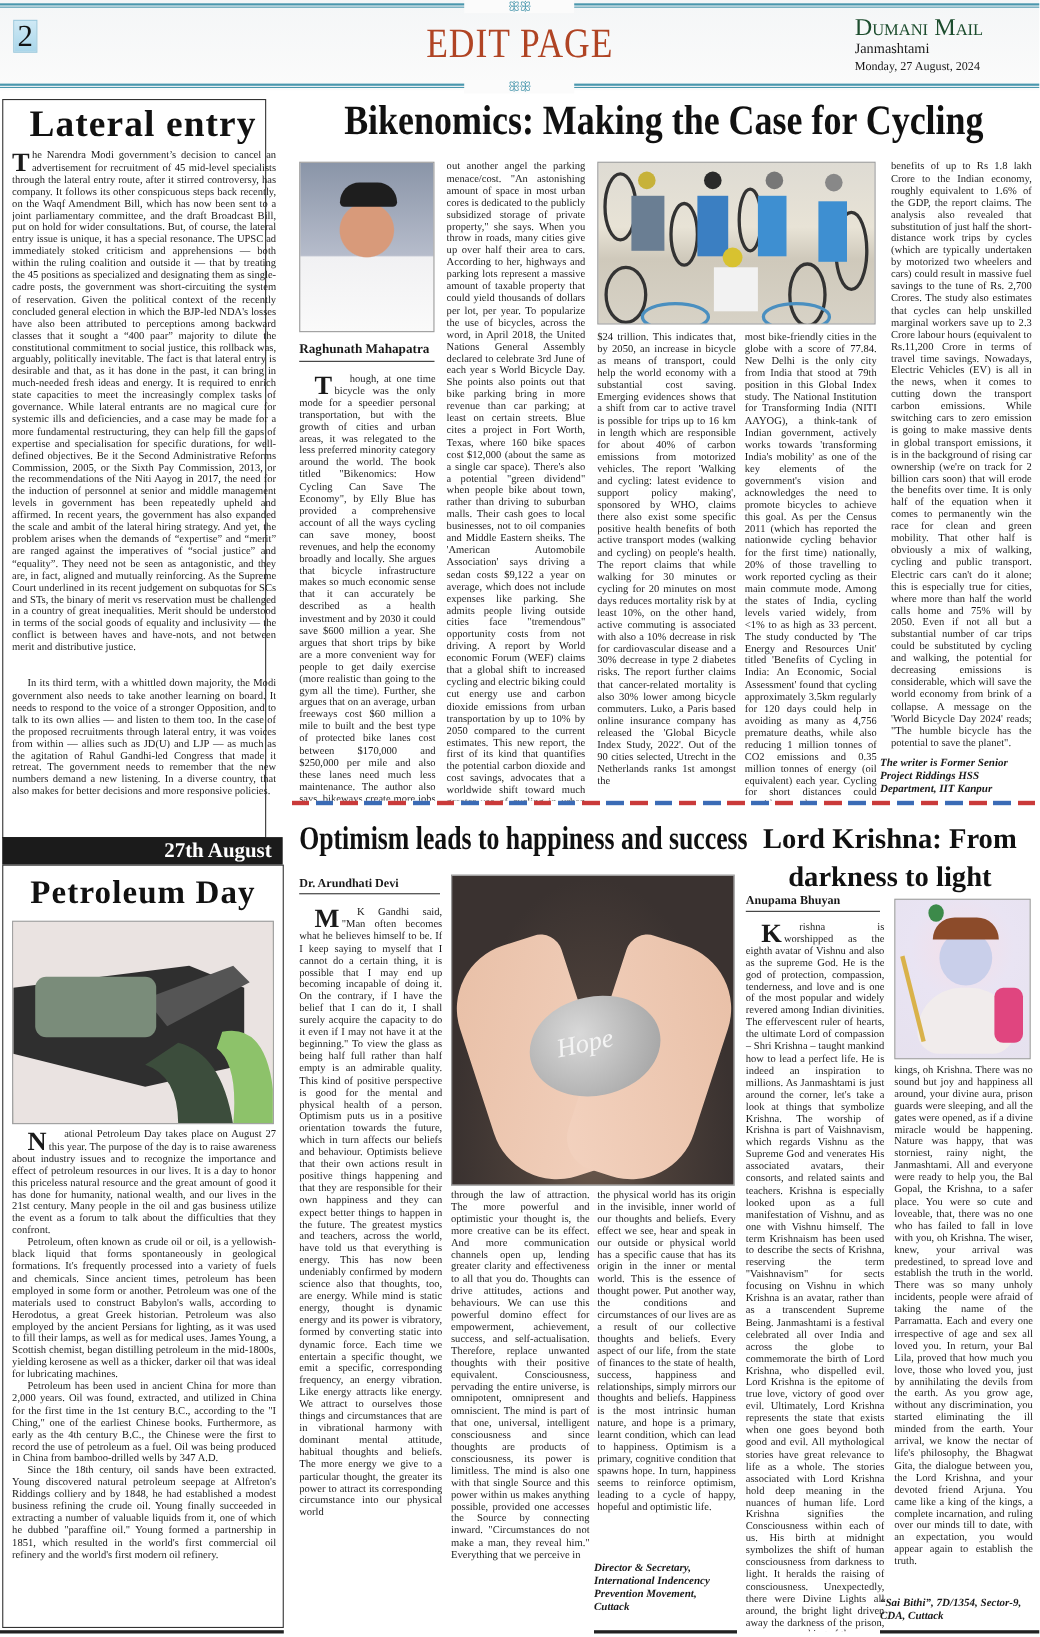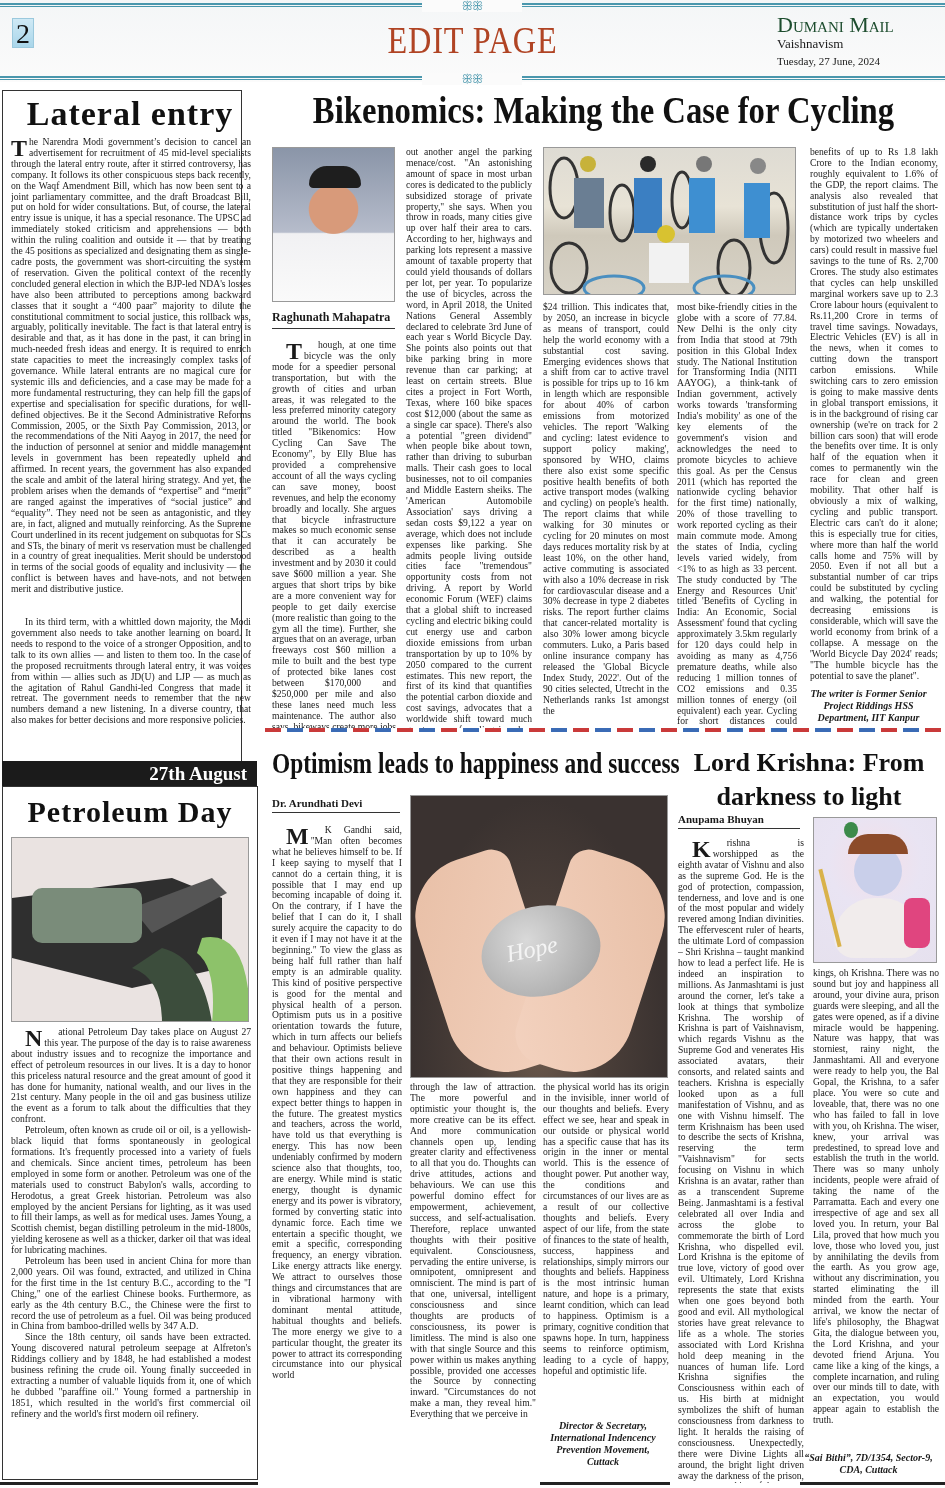--- a/index.html
+++ b/index.html
@@ -14,37 +14,37 @@
 .editpage{position:absolute;left:0;width:945px;top:18px;text-align:center;font-size:38px;color:#b04424;letter-spacing:1px;transform:scaleX(.85)}
 .brand{position:absolute;left:777px;top:13px;font-size:22px;color:#1d4d2e;font-variant:small-caps;line-height:24px}
 .city{position:absolute;left:777px;top:36px;font-size:13px}
 .date{position:absolute;left:777px;top:55px;font-size:11px}
 .box{position:absolute;border:1px solid #333}
 .col{position:absolute;font-size:9.6px;line-height:10.9px;text-align:justify;overflow:hidden}
 .col p{text-indent:14px;margin-bottom:0}
 .drop{float:left;font-size:24px;line-height:20px;font-weight:bold;margin-right:2px;margin-top:1px}
 .h1{position:absolute;font-weight:bold;text-align:center;color:#111}
 .byline{position:absolute;font-weight:bold;font-size:12px;text-align:left;border-bottom:1px solid #333;padding-bottom:3px}
-.sig{position:absolute;font-style:italic;font-weight:bold;font-size:10px;text-align:center;line-height:12px}
+.sig{position:absolute;font-style:italic;font-weight:bold;font-size:10px;text-align:left;line-height:12px}
 .photo{position:absolute;overflow:hidden;border:1px solid #999}
 .band{position:absolute;left:2px;top:761px;width:255px;height:25px;background:#1b1b1b;color:#fff;font-weight:bold;font-size:19px;text-align:right;padding-right:10px;line-height:25px}
 .dash{position:absolute;left:265px;top:728px;width:680px;height:4px;background:repeating-linear-gradient(90deg,#c93a3a 0 16px,#fff 16px 22px,#3b6bb5 22px 38px,#fff 38px 44px)}
 .hrbold{position:absolute;height:3px;background:#222}
 </style>
 </head>
 <body>
 
 <div class="header">
   <div class="rule top"></div>
   <div class="orn top">ꕥꕥ</div>
   <div class="pageno">2</div>
   <div class="editpage">EDIT PAGE</div>
   <div class="brand">Dumani Mail</div>
-  <div class="city">Vaishnavism</div>
-  <div class="date">Tuesday, 27 June, 2024</div>
+  <div class="city">Janmashtami</div>
+  <div class="date">Monday, 27 August, 2024</div>
   <div class="rule bot"></div>
   <div class="orn bot">ꕥꕥ</div>
 </div>
 
 <div class="box" style="left:2px;top:90px;width:240px;height:672px">
   <div class="h1" style="left:0;top:4px;width:254px;font-size:34px;letter-spacing:1px">Lateral entry</div>
   <div class="col" style="left:8px;top:46px;width:240px;height:620px">
     <p style="text-indent:0"><span class="drop">T</span><span>he Narendra Modi government’s decision to cancel an advertisement for recruitment of 45 mid-level specialists through the lateral entry route, after it stirred controversy, has company. It follows its other conspicuous steps back recently, on the Waqf Amendment Bill, which has now been sent to a joint parliamentary committee, and the draft Broadcast Bill, put on hold for wider consultations. But, of course, the lateral entry issue is unique, it has a special resonance. The UPSC ad immediately stoked criticism and apprehensions — both within the ruling coalition and outside it — that by treating the 45 positions as specialized and designating them as single-cadre posts, the government was short-circuiting the system of reservation. Given the political context of the recently concluded general election in which the BJP-led NDA's losses have also been attributed to perceptions among backward classes that it sought a “400 paar” majority to dilute the constitutional commitment to social justice, this rollback was, arguably, politically inevitable. The fact is that lateral entry is desirable and that, as it has done in the past, it can bring in much-needed fresh ideas and energy. It is required to enrich state capacities to meet the increasingly complex tasks of governance. While lateral entrants are no magical cure for systemic ills and deficiencies, and a case may be made for a more fundamental restructuring, they can help fill the gaps of expertise and specialisation for specific durations, for well-defined objectives. Be it the Second Administrative Reforms Commission, 2005, or the Sixth Pay Commission, 2013, or the recommendations of the Niti Aayog in 2017, the need for the induction of personnel at senior and middle management levels in government has been repeatedly upheld and affirmed. In recent years, the government has also expanded the scale and ambit of the lateral hiring strategy. And yet, the problem arises when the demands of “expertise” and “merit” are ranged against the imperatives of “social justice” and “equality”. They need not be seen as antagonistic, and they are, in fact, aligned and mutually reinforcing. As the Supreme Court underlined in its recent judgement on subquotas for SCs and STs, the binary of merit vs reservation must be challenged in a country of great inequalities. Merit should be understood in terms of the social goods of equality and inclusivity — the conflict is between haves and have-nots, and not between merit and distributive justice.</span></p>
     <p style="margin-top:22px">In its third term, with a whittled down majority, the Modi government also needs to take another learning on board. It needs to respond to the voice of a stronger Opposition, and to talk to its own allies — and listen to them too. In the case of the proposed recruitments through lateral entry, it was voices from within — allies such as JD(U) and LJP — as much as the agitation of Rahul Gandhi-led Congress that made it retreat. The government needs to remember that the new numbers demand a new listening. In a diverse country, that also makes for better decisions and more responsive policies.</p>
   </div>

